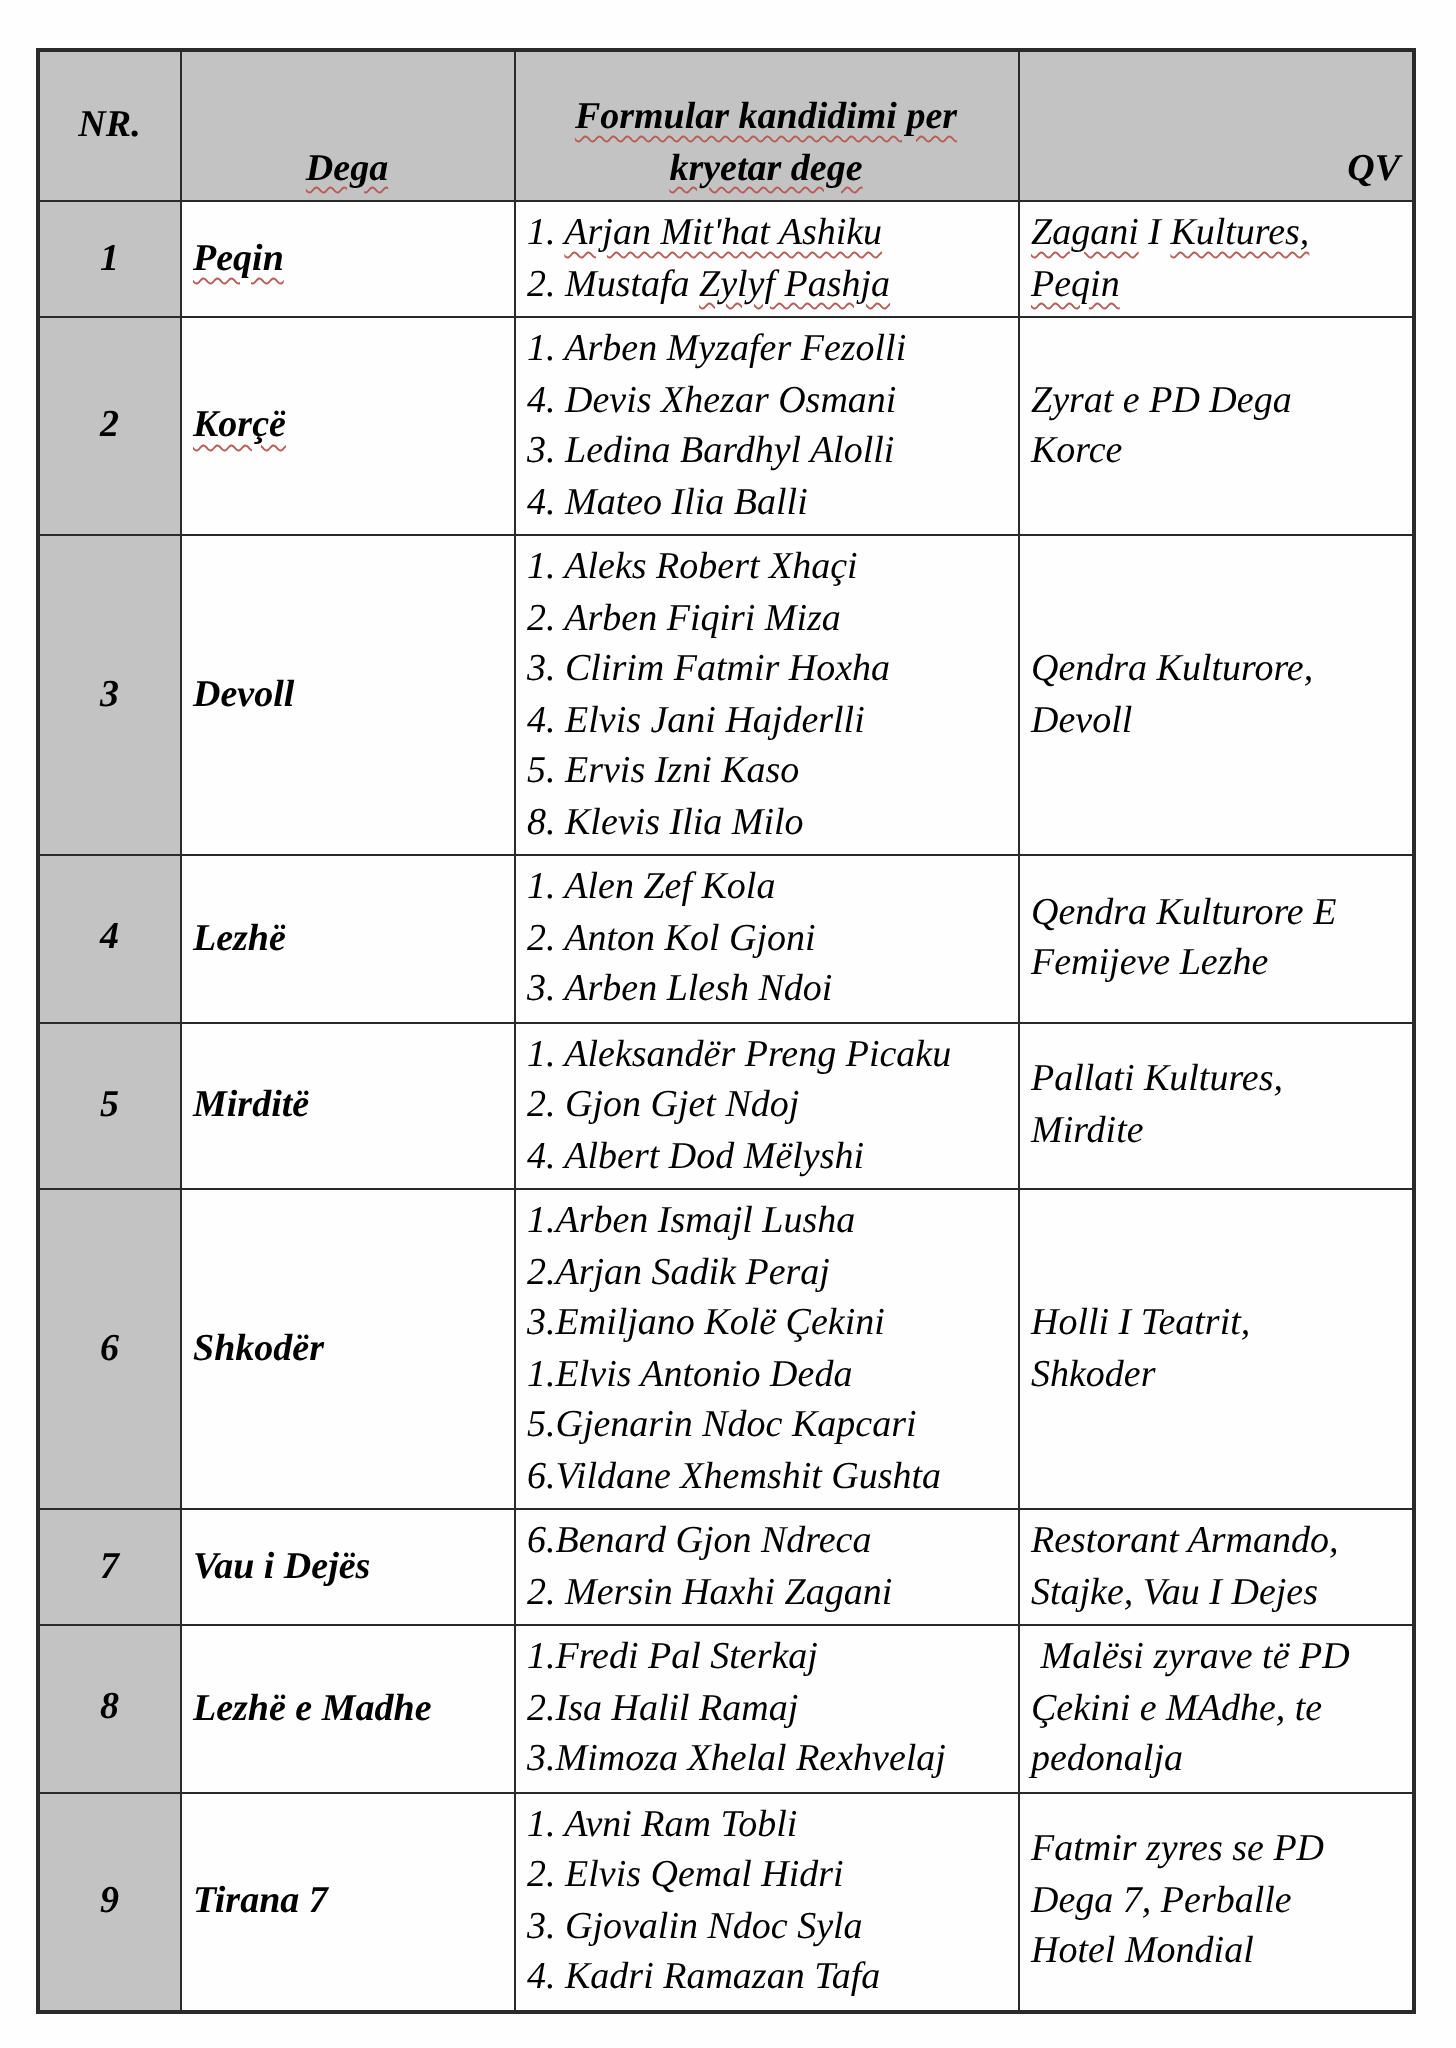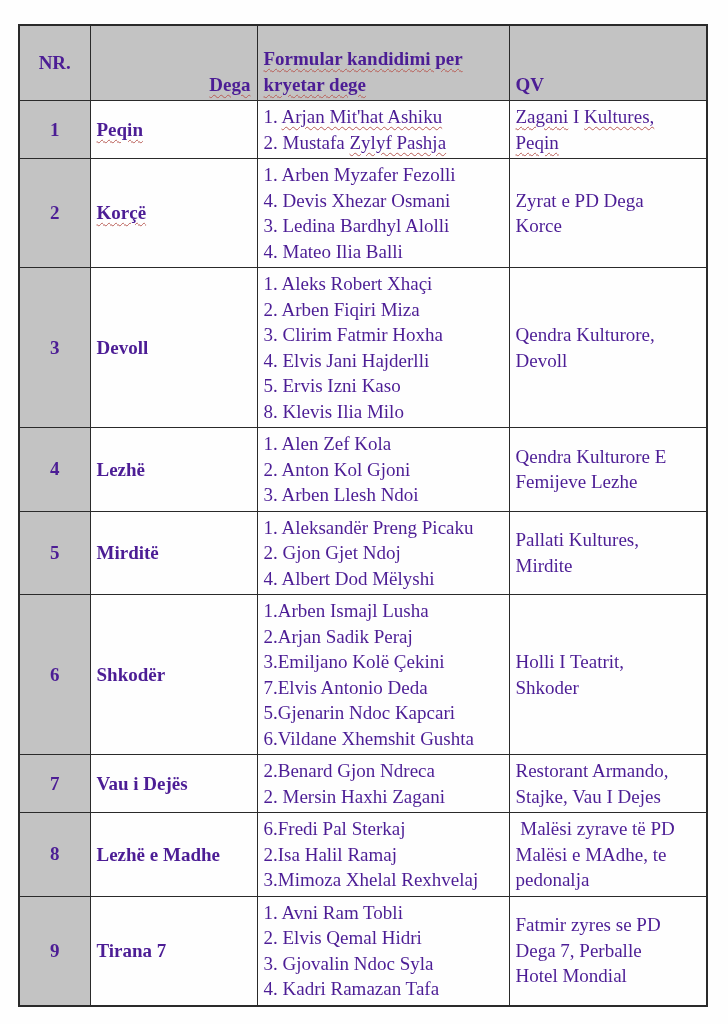--- a/index.html
+++ b/index.html
@@ -7,21 +7,22 @@
     padding: 0;
     background: #ffffff;
   }
   .page {
     position: relative;
     width: 728px;
     height: 1024px;
     background: #fefefe;
     overflow: hidden;
     font-family: "Liberation Serif", "DejaVu Serif", serif;
-    color: #4c1d95;
+    color: #000000;
+    font-style: italic;
   }
   table.doc-table {
     position: absolute;
     left: 18px;
     top: 24px;
     width: 688px;
     border-collapse: collapse;
     table-layout: fixed;
     border: 2px solid #2a2a2a;
   }
@@ -37,26 +38,26 @@
     padding: 3px 6px;
     overflow: hidden;
   }
   .line { line-height: 25.5px; white-space: pre-wrap; }
 
   thead th {
     height: 68px;
     background: #c3c3c3;
     font-weight: bold;
     vertical-align: bottom;
-    text-align: right;
+    text-align: center;
     padding-bottom: 3px;
   }
   th.h-nr   { vertical-align: middle; text-align: center; }
-  th.h-form { text-align: left; }
-  th.h-qv   { text-align: left; }
+  th.h-form { text-align: center; }
+  th.h-qv   { text-align: right; }
 
   td.nr-cell {
     background: #c3c3c3;
     font-weight: bold;
     text-align: center;
   }
   td.dega-cell { font-weight: bold; }
   td.cand-cell { }
   td.qv-cell   { }
 
@@ -177,56 +178,56 @@
         </tr>
         <tr>
           <td class="nr-cell">6</td>
           <td class="dega-cell">
             <div class="line">Shkodër</div>
           </td>
           <td class="cand-cell">
             <div class="line">1.Arben Ismajl Lusha</div>
             <div class="line">2.Arjan Sadik Peraj</div>
             <div class="line">3.Emiljano Kolë Çekini</div>
-            <div class="line">7.Elvis Antonio Deda</div>
+            <div class="line">1.Elvis Antonio Deda</div>
             <div class="line">5.Gjenarin Ndoc Kapcari</div>
             <div class="line">6.Vildane Xhemshit Gushta</div>
           </td>
           <td class="qv-cell">
             <div class="line">Holli I Teatrit,</div>
             <div class="line">Shkoder</div>
           </td>
         </tr>
         <tr>
           <td class="nr-cell">7</td>
           <td class="dega-cell">
             <div class="line">Vau i Dejës</div>
           </td>
           <td class="cand-cell">
-            <div class="line">2.Benard Gjon Ndreca</div>
+            <div class="line">6.Benard Gjon Ndreca</div>
             <div class="line">2. Mersin Haxhi Zagani</div>
           </td>
           <td class="qv-cell">
             <div class="line">Restorant Armando,</div>
             <div class="line">Stajke, Vau I Dejes</div>
           </td>
         </tr>
         <tr>
           <td class="nr-cell">8</td>
           <td class="dega-cell">
             <div class="line">Lezhë e Madhe</div>
           </td>
           <td class="cand-cell">
-            <div class="line">6.Fredi Pal Sterkaj</div>
+            <div class="line">1.Fredi Pal Sterkaj</div>
             <div class="line">2.Isa Halil Ramaj</div>
             <div class="line">3.Mimoza Xhelal Rexhvelaj</div>
           </td>
           <td class="qv-cell">
             <div class="line"> Malësi zyrave të PD</div>
-            <div class="line">Malësi e MAdhe, te</div>
+            <div class="line">Çekini e MAdhe, te</div>
             <div class="line">pedonalja</div>
           </td>
         </tr>
         <tr>
           <td class="nr-cell">9</td>
           <td class="dega-cell">
             <div class="line">Tirana 7</div>
           </td>
           <td class="cand-cell">
             <div class="line">1. Avni Ram Tobli</div>

